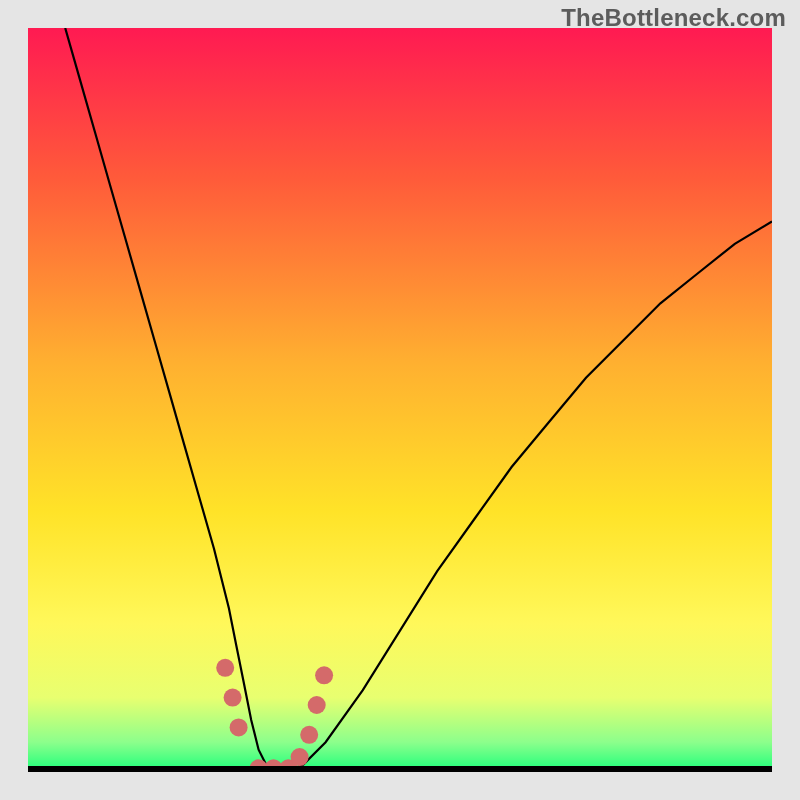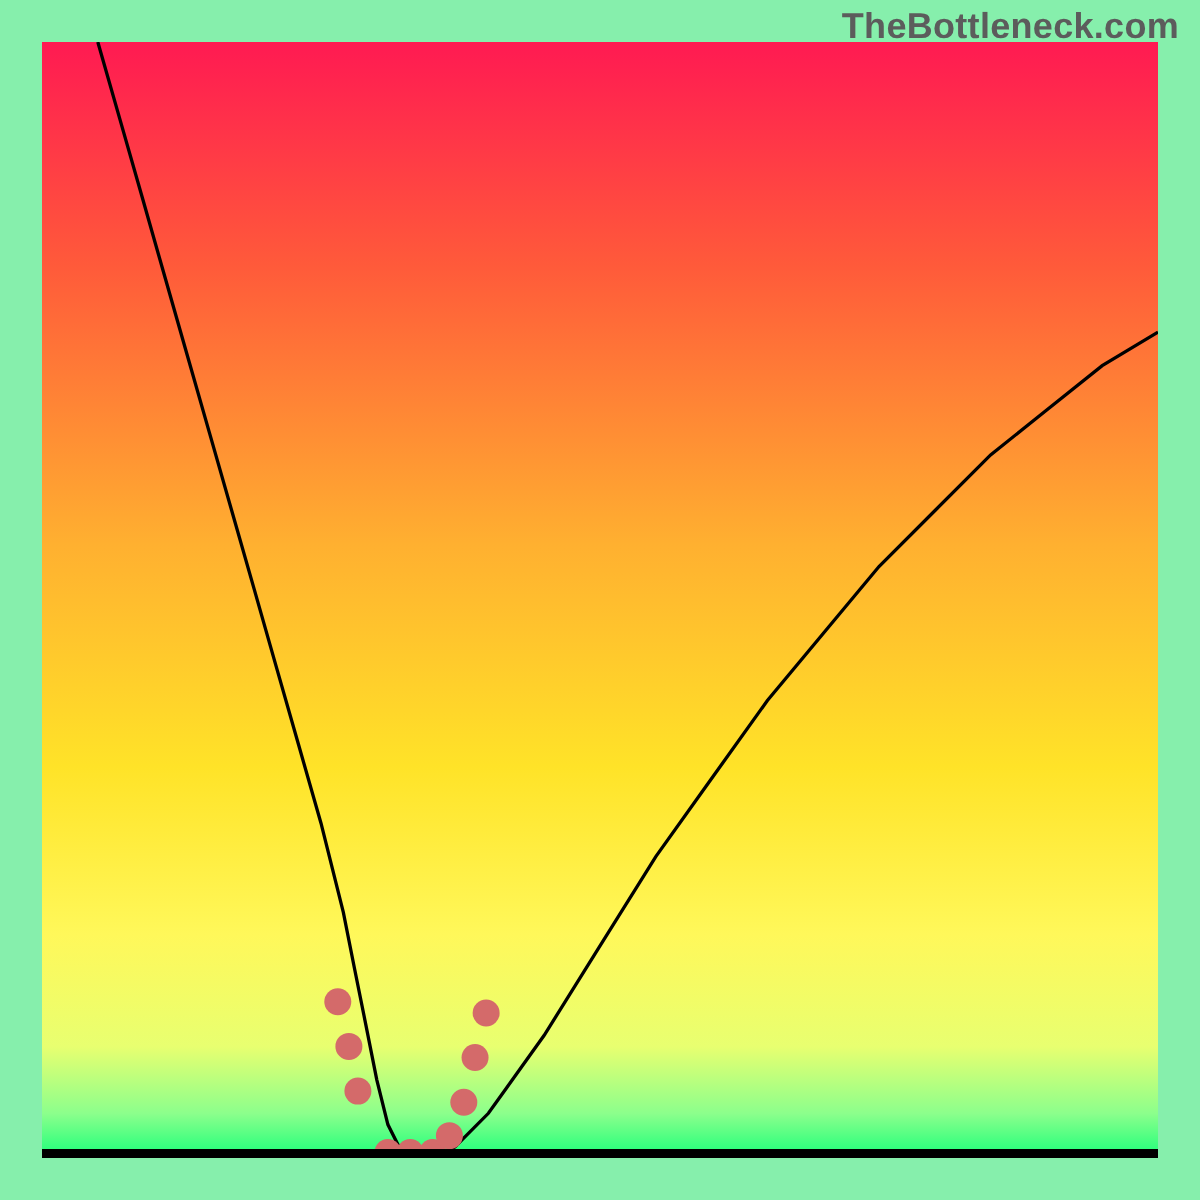--- a/index.html
+++ b/index.html
@@ -8,21 +8,21 @@
     width: 800px;
     height: 800px;
     background: #000;
     font-family: Arial, Helvetica, sans-serif;
     overflow: hidden;
   }
   .frame {
     position: relative;
     width: 800px;
     height: 800px;
-    background: #86efac;
+    background: #e5e5e5;
   }
   .watermark {
     position: absolute;
     top: 4px;
     right: 14px;
     color: #5c5c5c;
     font-size: 24px;
     font-weight: 600;
     letter-spacing: 0.2px;
     z-index: 20;

